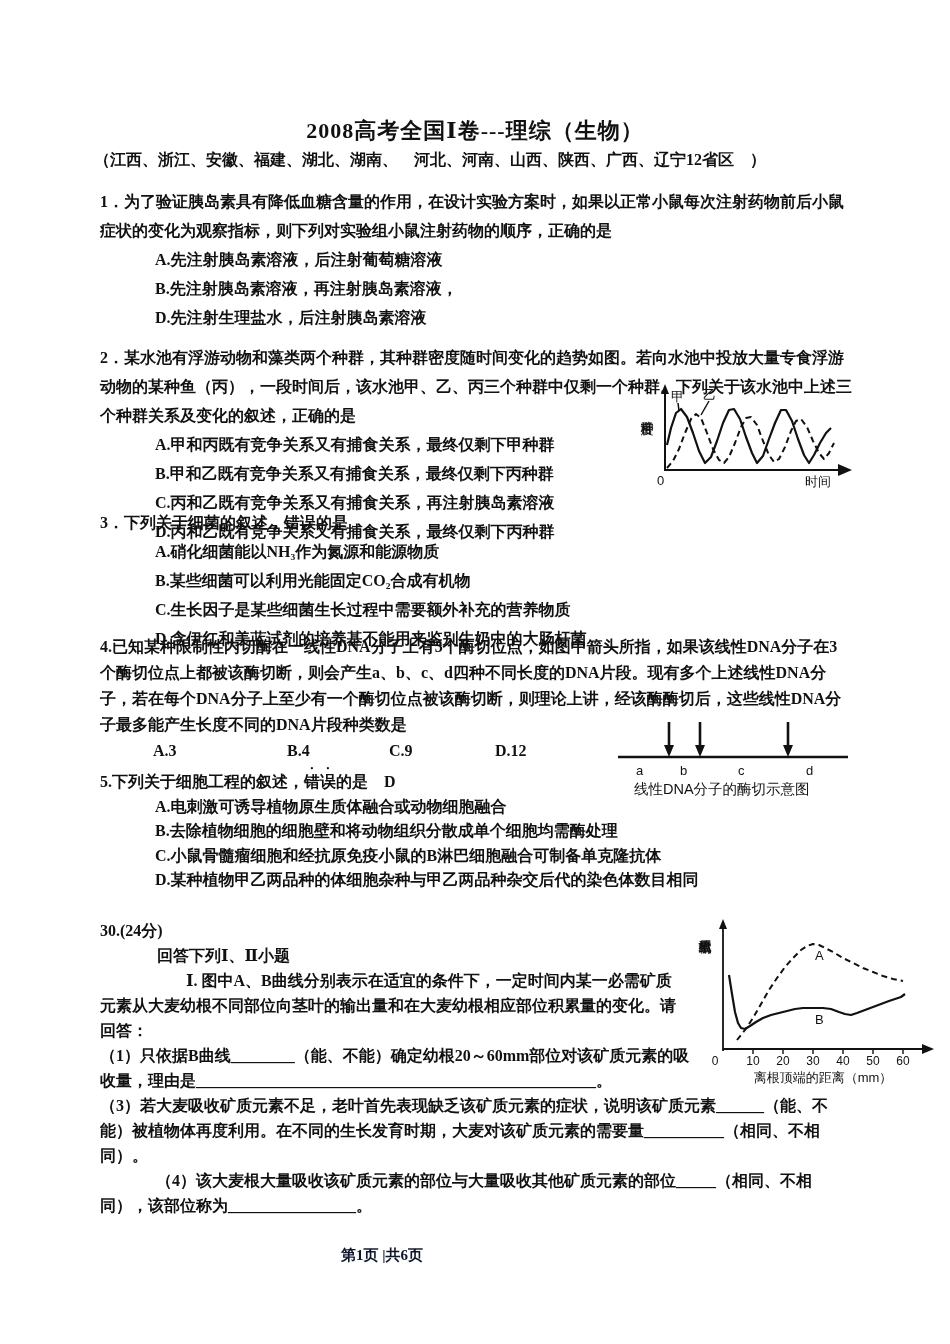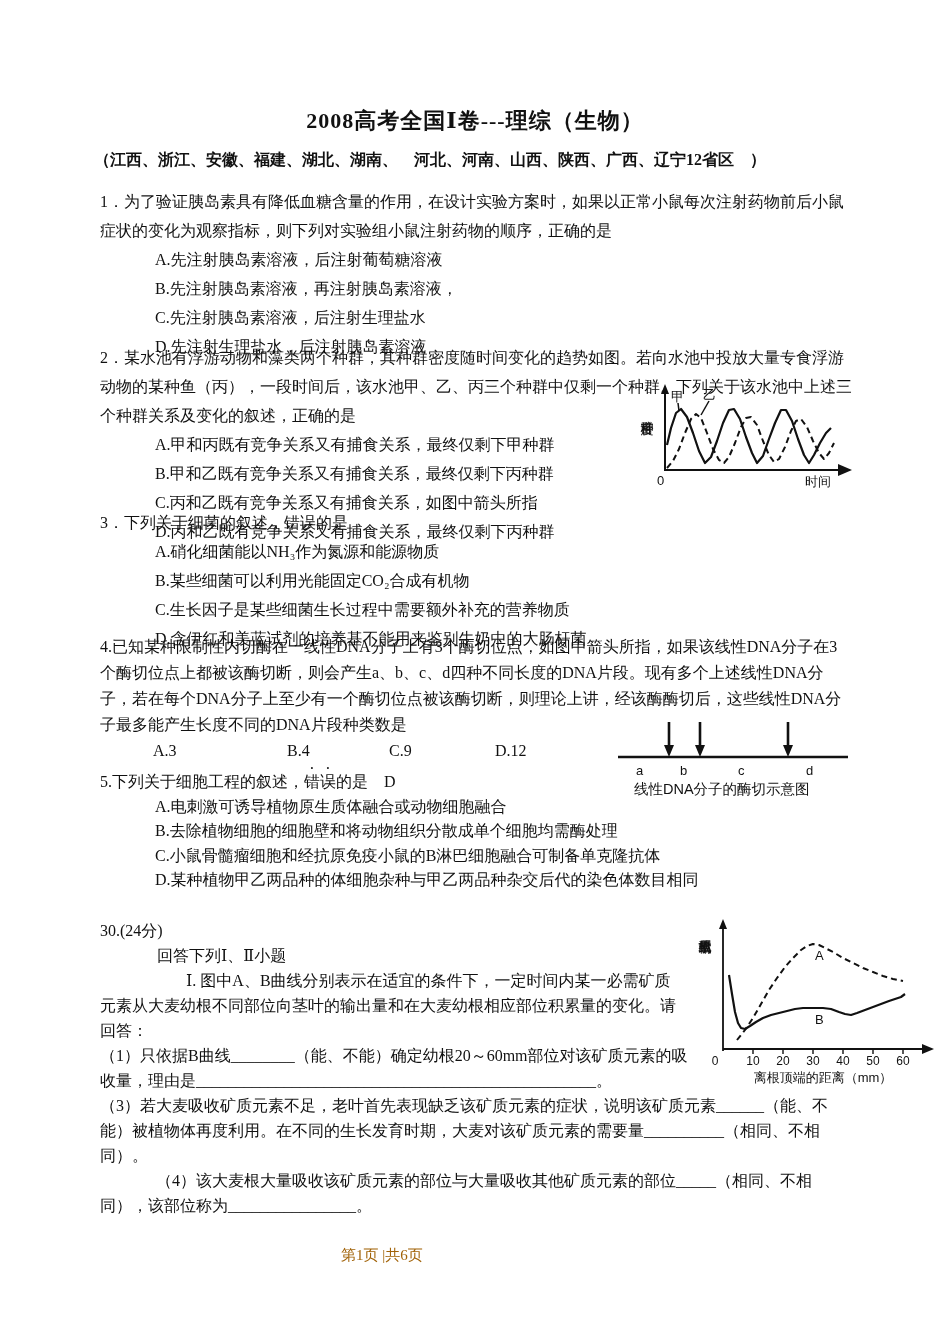--- a/index.html
+++ b/index.html
@@ -3,23 +3,23 @@
 <meta charset="utf-8">
 <style>
   * { margin: 0; padding: 0; box-sizing: border-box; }
   html, body { width: 950px; height: 1344px; background: #ffffff; }
   body {
     font-family: "Liberation Serif", "DejaVu Serif", serif;
     color: #111;
     position: relative;
     overflow: hidden;
   }
-  .abs { position: absolute; }
+  .abs { position: absolute; font-weight: bold; }
   .title {
-    top: 106px; left: 0; width: 950px;
+    top: 116px; left: 0; width: 950px;
     text-align: center; font-size: 22px; font-weight: bold;
     letter-spacing: 1px;
   }
   .subtitle {
     top: 150px; left: 0; width: 860px;
     text-align: center; font-size: 16px; font-weight: bold;
   }
   .q { left: 100px; width: 752px; font-size: 16px; line-height: 29px; }
   .q p { margin: 0; }
   .opt { padding-left: 55px; }
@@ -31,46 +31,45 @@
   #q5 { line-height: 24.5px; }
   #q30 { line-height: 25px; }
   .opt-row span { display: inline-block; }
   .answer-letter { margin-left: 16px; }
   .indent1 { padding-left: 57px; }
   .part1 { width: 584px; text-indent: 86px; }
   .w600 { width: 600px; }
   .w615 { width: 615px; }
   .footer {
     top: 1246px; left: 0; width: 764px;
-    text-align: center; font-size: 15px; color: #a16207;
+    text-align: center; font-size: 15px; color: #0f172a;
   }
   figure { position: absolute; margin: 0; }
   svg text { font-family: "Liberation Sans", "DejaVu Sans", sans-serif; fill: #111; }
   svg .vert { writing-mode: vertical-rl; text-orientation: upright; }
 </style>
 </head>
 <body>
 
 <div class="abs title">2008高考全国Ⅰ卷---理综（生物）</div>
 <div class="abs subtitle">（江西、浙江、安徽、福建、湖北、湖南、　河北、河南、山西、陕西、广西、辽宁12省区　）</div>
 
 <div class="abs q" id="q1" style="top:187px;">
   <p>1．为了验证胰岛素具有降低血糖含量的作用，在设计实验方案时，如果以正常小鼠每次注射药物前后小鼠症状的变化为观察指标，则下列对实验组小鼠注射药物的顺序，正确的是</p>
   <p class="opt">A.先注射胰岛素溶液，后注射葡萄糖溶液</p>
   <p class="opt">B.先注射胰岛素溶液，再注射胰岛素溶液，</p>
-  <p class="opt">C.先注射胰岛素溶液，后注射生理盐水</p>
   <p class="opt">D.先注射生理盐水，后注射胰岛素溶液</p>
 </div>
 
 <div class="abs q" id="q2" style="top:335px;margin-top:8px;">
   <p>2．某水池有浮游动物和藻类两个种群，其种群密度随时间变化的趋势如图。若向水池中投放大量专食浮游动物的某种鱼（丙），一段时间后，该水池甲、乙、丙三个种群中仅剩一个种群。下列关于该水池中上述三个种群关系及变化的叙述，正确的是</p>
   <div style="width:520px;">
     <p class="opt">A.甲和丙既有竞争关系又有捕食关系，最终仅剩下甲种群</p>
     <p class="opt">B.甲和乙既有竞争关系又有捕食关系，最终仅剩下丙种群</p>
-    <p class="opt">C.丙和乙既有竞争关系又有捕食关系，如图中箭头所指</p>
+    <p class="opt">C.丙和乙既有竞争关系又有捕食关系，再注射胰岛素溶液</p>
     <p class="opt">D.丙和乙既有竞争关系又有捕食关系，最终仅剩下丙种群</p>
   </div>
 </div>
 
 <figure style="left:633px; top:383px; width:227px; height:115px;">
   <svg width="227" height="115" viewBox="0 0 227 115">
 
     <line x1="32" y1="6" x2="32" y2="88" stroke="#111" stroke-width="2"></line>
     <polygon points="32,1 28,11 36,11" fill="#111"></polygon>
     <line x1="32" y1="87" x2="206" y2="87" stroke="#111" stroke-width="2"></line>

